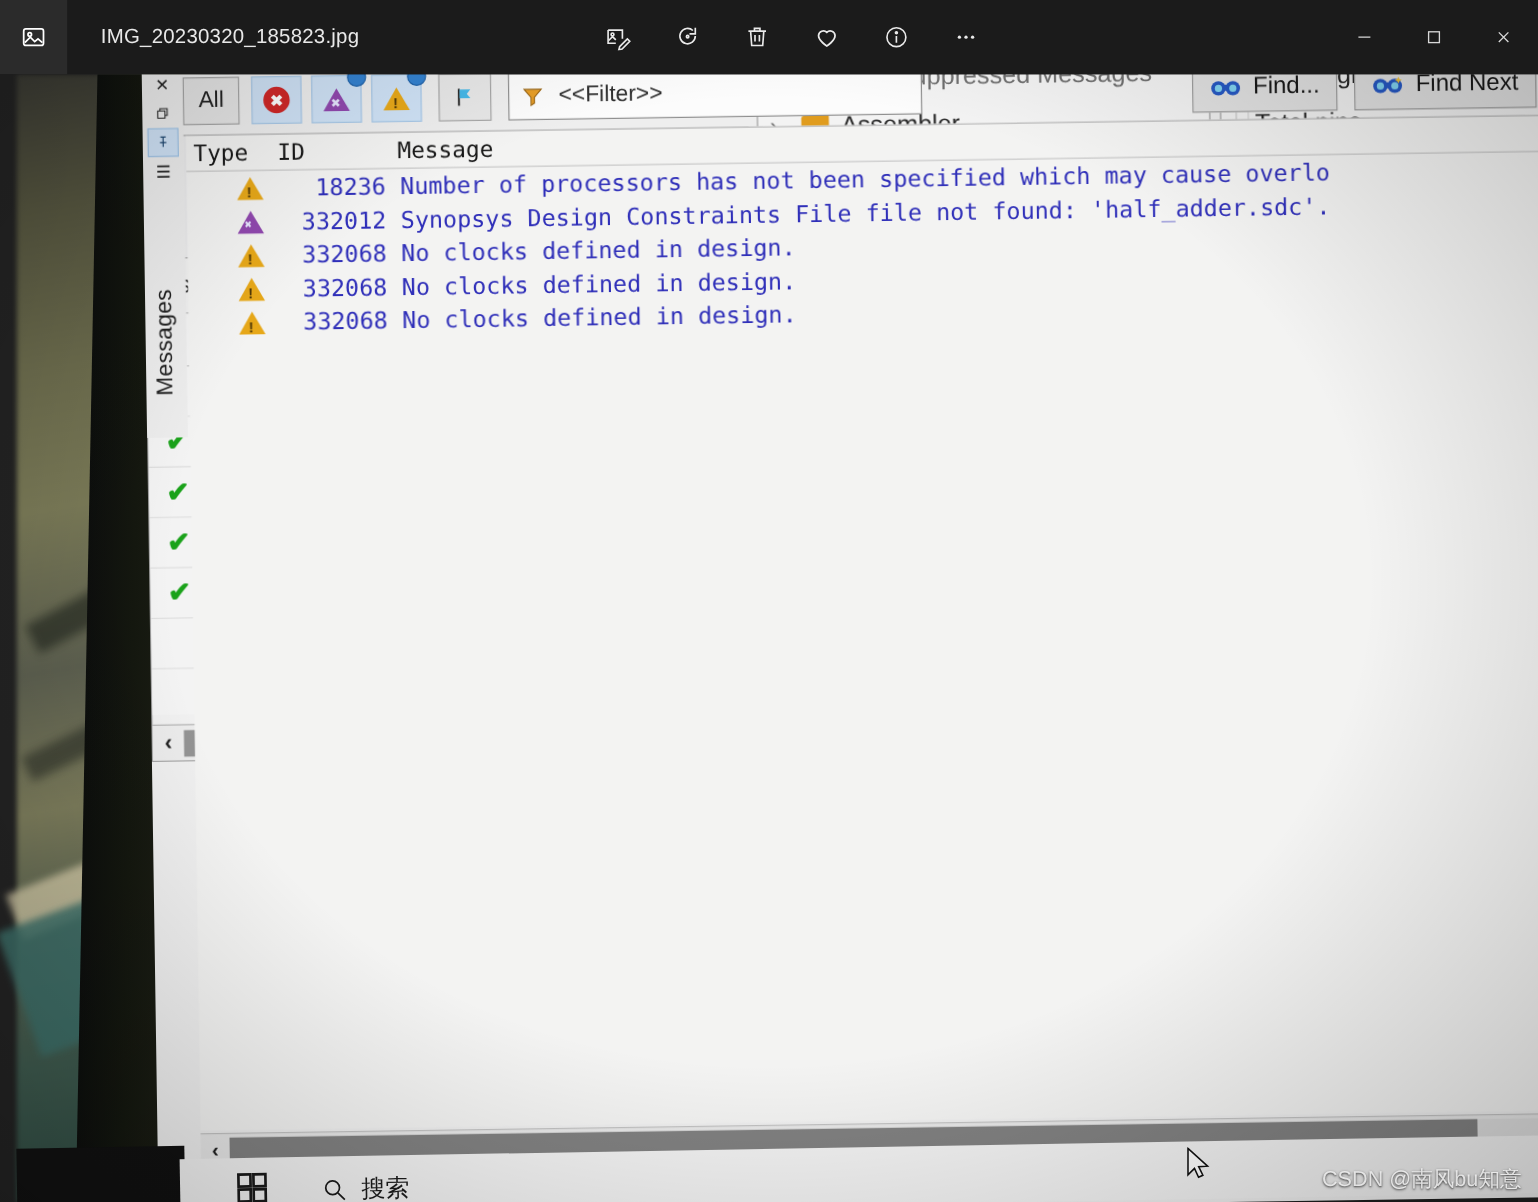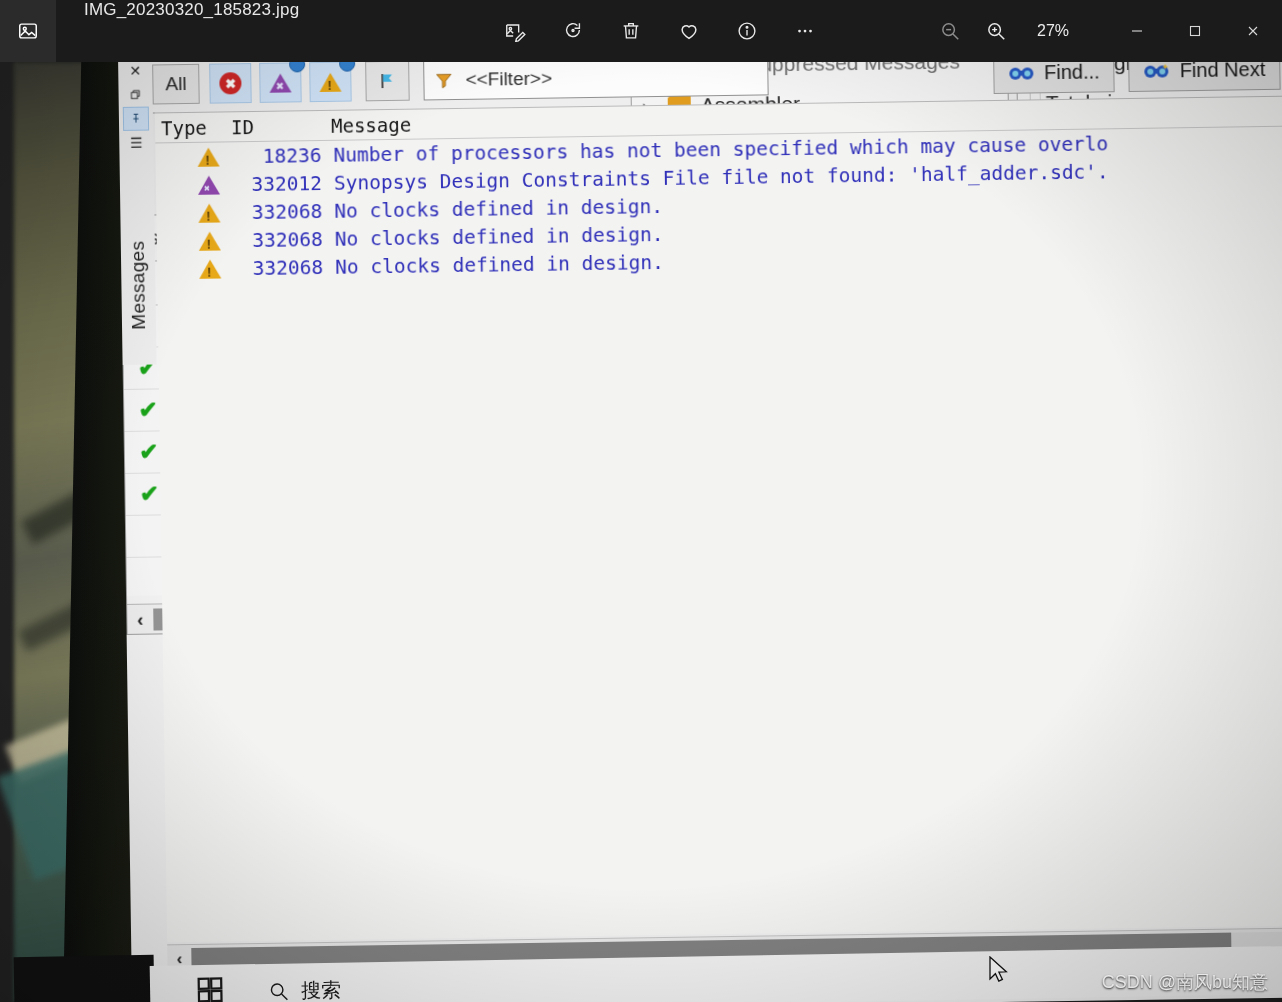--- a/index.html
+++ b/index.html
@@ -13,21 +13,21 @@
   
   #viewer {
     position: absolute; left: 0; top: 0;
     width: 1282px; height: 1002px;
     background: #202020;
   }
   #titlebar {
     position: absolute; left: 0; top: 0;
     width: 1282px; height: 62px;
     background: #1b1b1b;
-    display: flex; 
+    display: flex; align-items: center;
   }
   #app-icon-box {
     width: 56px; height: 62px;
     display: flex; align-items: center; justify-content: center;
     background: #2b2b2b;
   }
   #app-icon-box svg { width: 22px; height: 22px; }
   #file-title {
     margin-left: 28px;
     color: #e8e8e8;
@@ -396,37 +396,20 @@
       </div>
       <div class="tbtn">
         <svg viewBox="0 0 24 24" fill="currentColor">
           <circle cx="6" cy="12" r="1.5"></circle>
             <circle cx="12" cy="12" r="1.5"></circle>
             <circle cx="18" cy="12" r="1.5"></circle>
         </svg>
       </div>
     </div>
 
-    <div id="tb-right">
-      <div class="tbtn" style="opacity:.55">
-        <svg viewBox="0 0 24 24" fill="none" stroke="currentColor" stroke-width="1.6">
-          <circle cx="10.5" cy="10.5" r="6.3"></circle>
-            <path d="M15.2 15.2L21 21"></path>
-            <path d="M7.8 10.5h5.4"></path>
-        </svg>
-      </div>
-      <div class="tbtn">
-        <svg viewBox="0 0 24 24" fill="none" stroke="currentColor" stroke-width="1.6">
-          <circle cx="10.5" cy="10.5" r="6.3"></circle>
-            <path d="M15.2 15.2L21 21"></path>
-          <path d="M7.8 10.5h5.4M10.5 7.8v5.4"></path>
-        </svg>
-      </div>
-      <div id="zoom-pct">27%</div>
-    </div>
 
     <div id="wbtns">
       <div class="wbtn">
         <svg viewBox="0 0 16 16" stroke="currentColor" stroke-width="1.1">
             <path d="M3 8h10"></path>
           </svg>
       </div>
       <div class="wbtn">
         <svg viewBox="0 0 16 16" fill="none" stroke="currentColor" stroke-width="1.1">
             <rect x="3.5" y="3.5" width="9" height="9"></rect>

